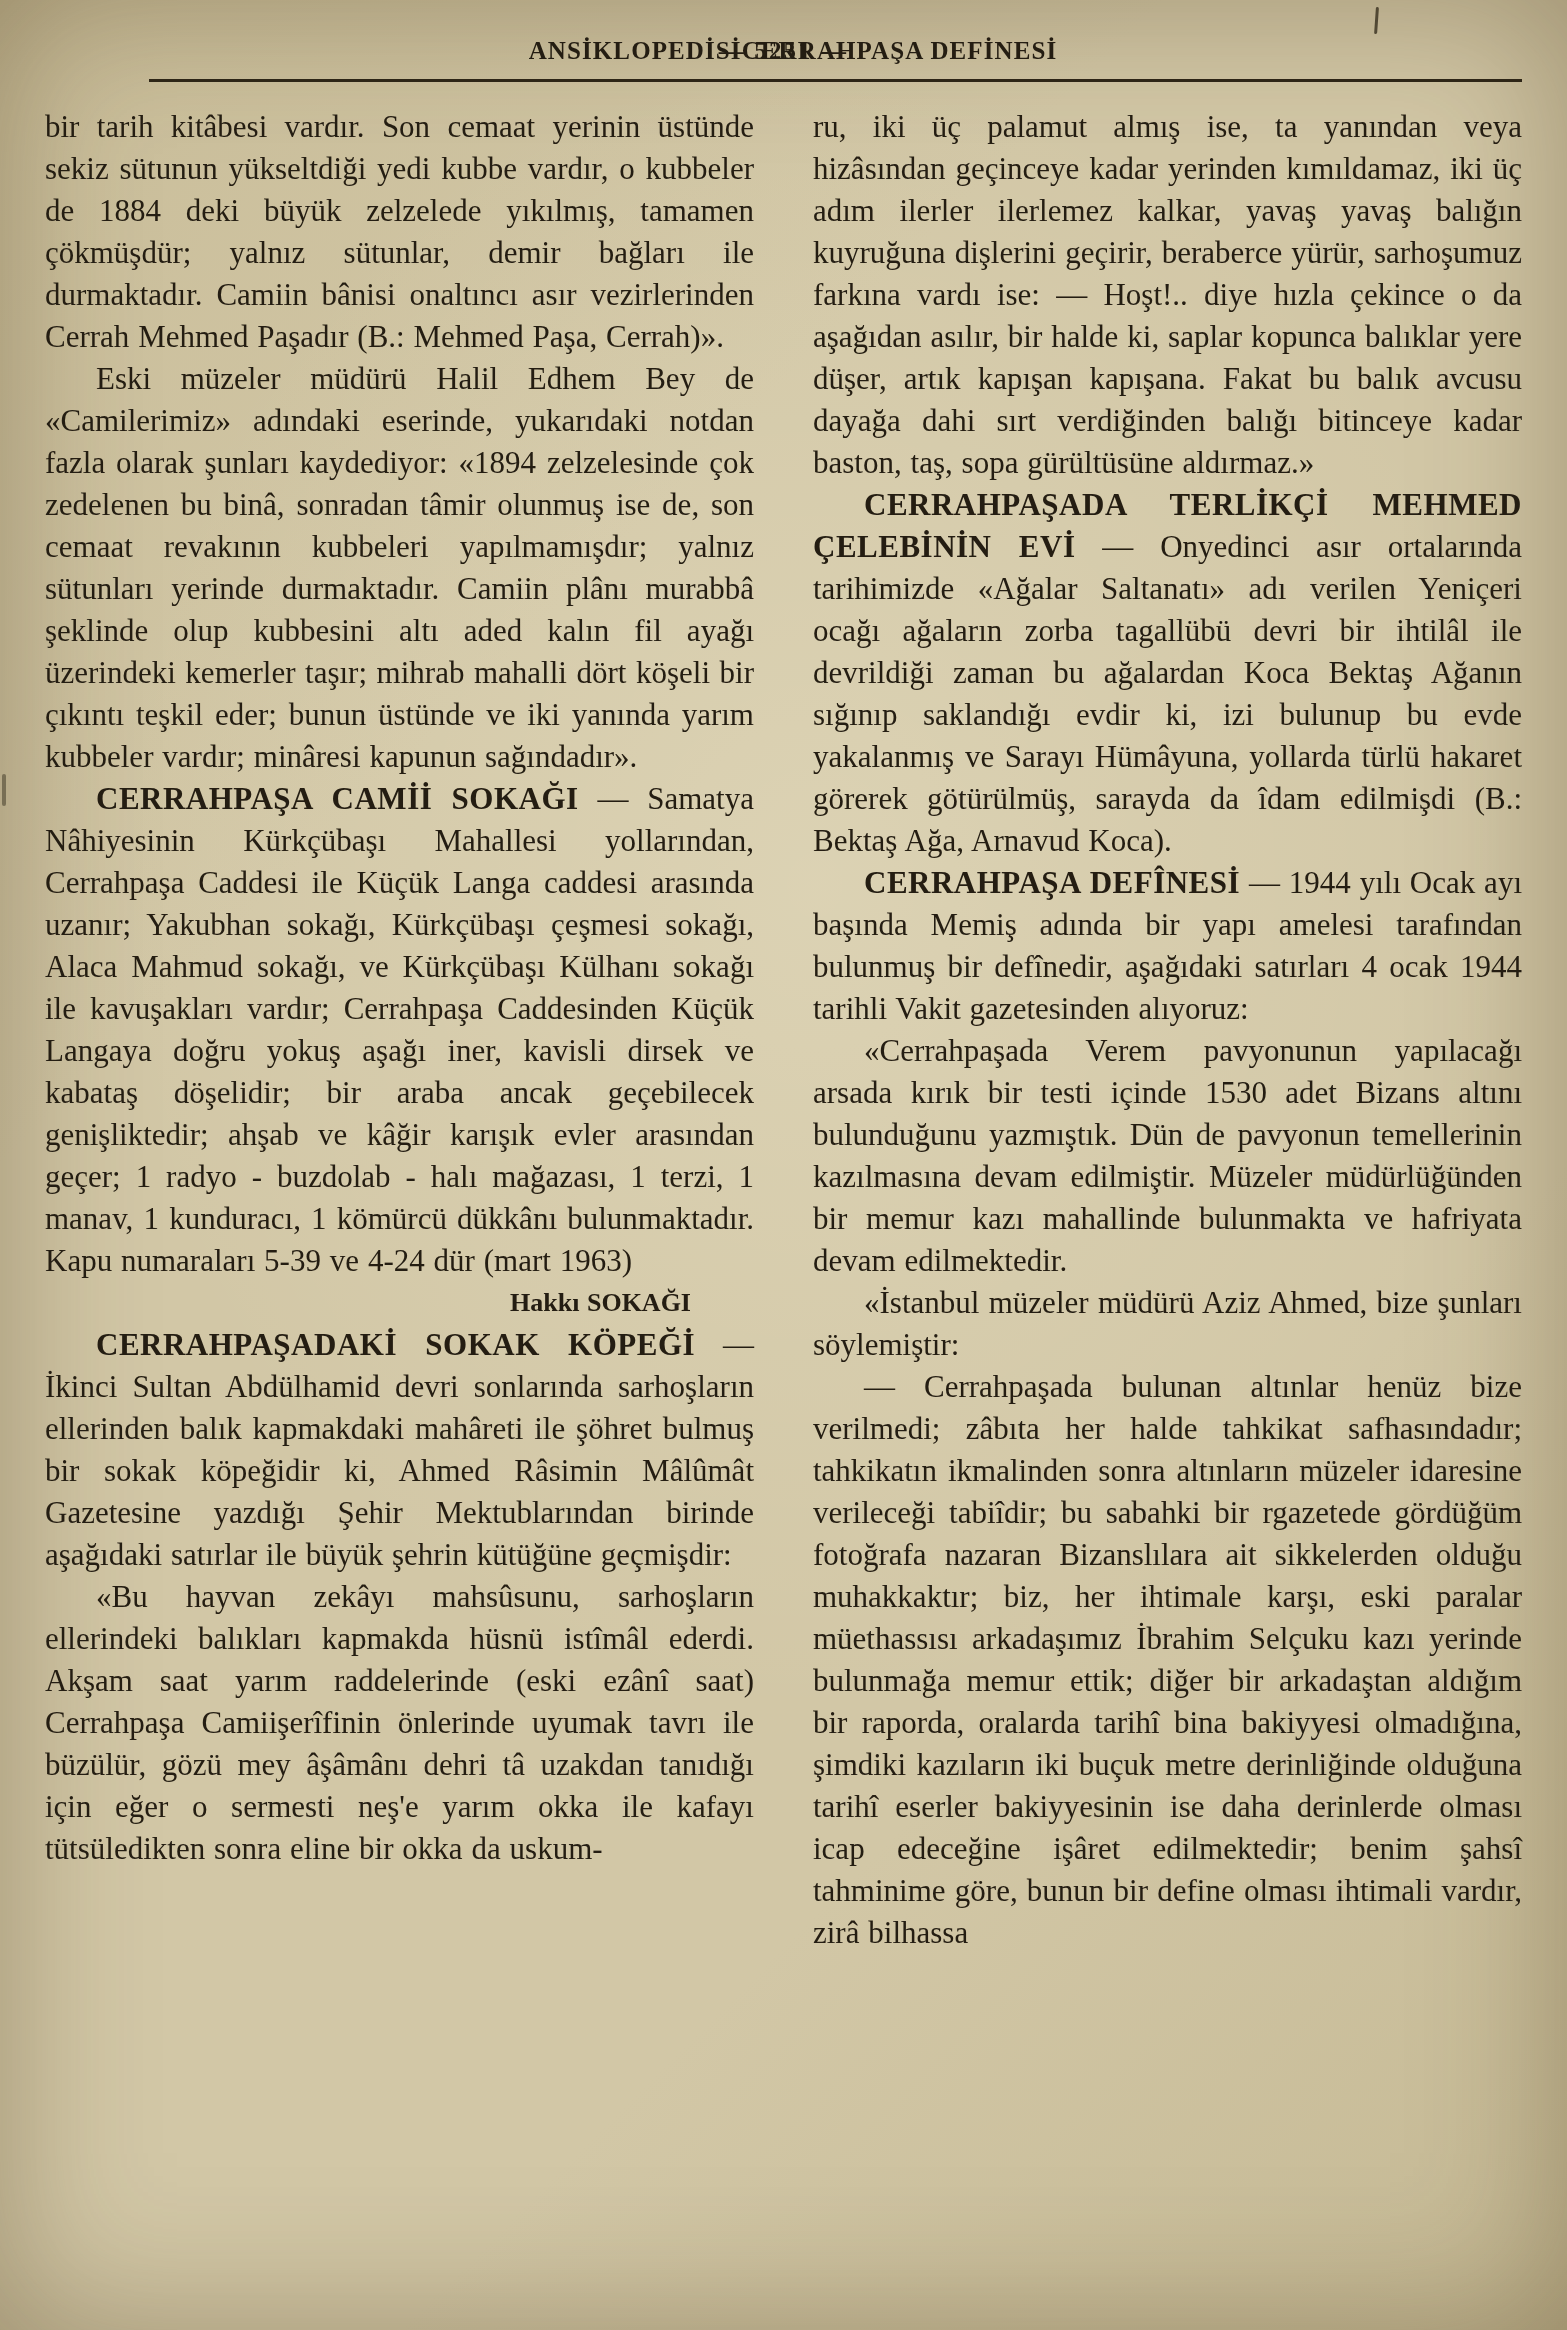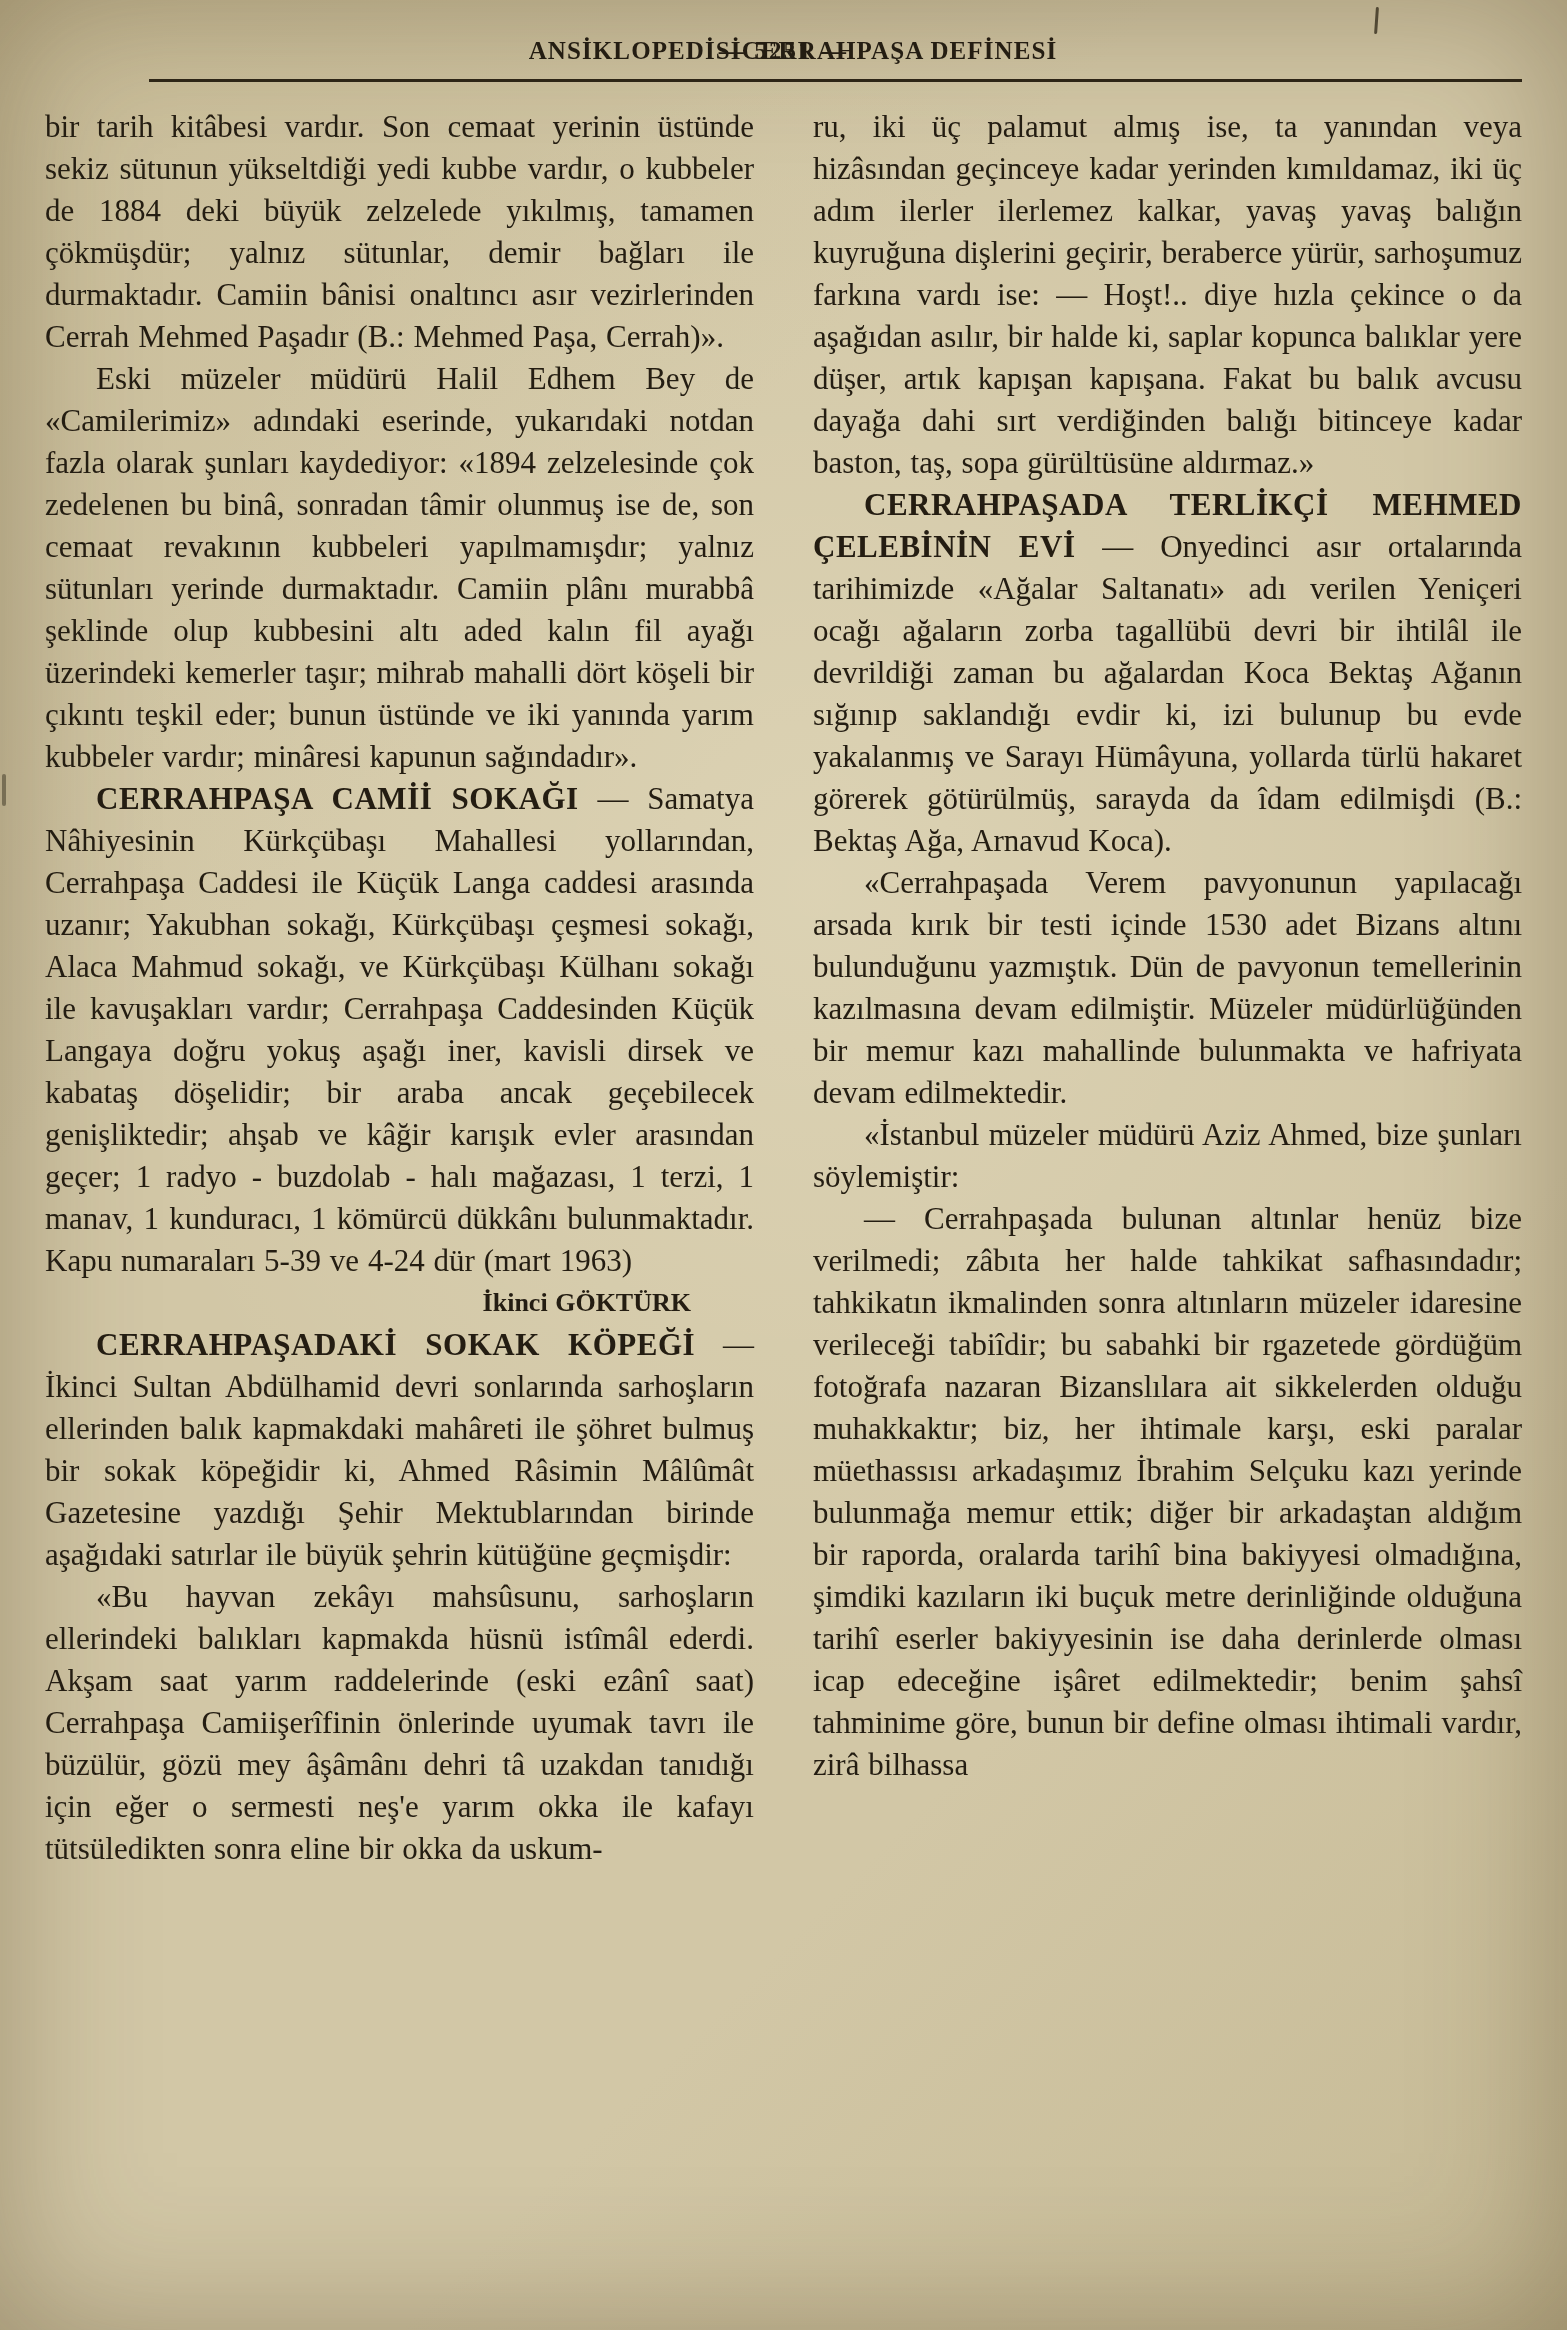--- a/index.html
+++ b/index.html
@@ -104,28 +104,29 @@
   </div>
 
   <div class="header-rule"></div>
 
   <div class="columns">
 
     <div class="column">
       <p class="para noindent"><span>bir tarih kitâbesi vardır. Son cemaat yerinin üstünde sekiz sütunun yükseltdiği yedi kubbe vardır, o kubbeler de 1884 deki büyük zelzelede yıkılmış, tamamen çökmüşdür; yalnız sütunlar, demir bağları ile durmaktadır. Camiin bânisi onaltıncı asır vezirlerinden Cerrah Mehmed Paşadır (B.: Mehmed Paşa, Cerrah)».</span></p>
       <p class="para"><span>Eski müzeler müdürü Halil Edhem Bey de «Camilerimiz» adındaki eserinde, yukarıdaki notdan fazla olarak şunları kaydediyor: «1894 zelzelesinde çok zedelenen bu binâ, sonradan tâmir olunmuş ise de, son cemaat revakının kubbeleri yapılmamışdır; yalnız sütunları yerinde durmaktadır. Camiin plânı murabbâ şeklinde olup kubbesini altı aded kalın fil ayağı üzerindeki kemerler taşır; mihrab mahalli dört köşeli bir çıkıntı teşkil eder; bunun üstünde ve iki yanında yarım kubbeler vardır; minâresi kapunun sağındadır».</span></p>
       <p class="para"><span class="entry-lead">CERRAHPAŞA CAMİİ SOKAĞI</span><span> — Samatya Nâhiyesinin Kürkçübaşı Mahallesi yollarından, Cerrahpaşa Caddesi ile Küçük Langa caddesi arasında uzanır; Yakubhan sokağı, Kürkçübaşı çeşmesi sokağı, Alaca Mahmud sokağı, ve Kürkçübaşı Külhanı sokağı ile kavuşakları vardır; Cerrahpaşa Caddesinden Küçük Langaya doğru yokuş aşağı iner, kavisli dirsek ve kabataş döşelidir; bir araba ancak geçebilecek genişliktedir; ahşab ve kâğir karışık evler arasından geçer; 1 radyo - buzdolab - halı mağazası, 1 terzi, 1 manav, 1 kunduracı, 1 kömürcü dükkânı bulunmaktadır. Kapu numaraları 5-39 ve 4-24 dür (mart 1963)</span></p>
-      <p class="signature">İkinci GÖKTÜRK</p>
+      <p class="signature">Hakkı SOKAĞI</p>
       <p class="para"><span class="entry-lead">CERRAHPAŞADAKİ SOKAK KÖPEĞİ</span><span> — İkinci Sultan Abdülhamid devri sonlarında sarhoşların ellerinden balık kapmakdaki mahâreti ile şöhret bulmuş bir sokak köpeğidir ki, Ahmed Râsimin Mâlûmât Gazetesine yazdığı Şehir Mektublarından birinde aşağıdaki satırlar ile büyük şehrin kütüğüne geçmişdir:</span></p>
       <p class="para"><span>«Bu hayvan zekâyı mahsûsunu, sarhoşların ellerindeki balıkları kapmakda hüsnü istîmâl ederdi. Akşam saat yarım raddelerinde (eski ezânî saat) Cerrahpaşa Camiişerîfinin önlerinde uyumak tavrı ile büzülür, gözü mey âşâmânı dehri tâ uzakdan tanıdığı için eğer o sermesti neş'e yarım okka ile kafayı tütsüledikten sonra eline bir okka da uskum-</span></p>
     </div>
 
     <div class="column">
       <p class="para noindent"><span>ru, iki üç palamut almış ise, ta yanından veya hizâsından geçinceye kadar yerinden kımıldamaz, iki üç adım ilerler ilerlemez kalkar, yavaş yavaş balığın kuyruğuna dişlerini geçirir, beraberce yürür, sarhoşumuz farkına vardı ise: — Hoşt!.. diye hızla çekince o da aşağıdan asılır, bir halde ki, saplar kopunca balıklar yere düşer, artık kapışan kapışana. Fakat bu balık avcusu dayağa dahi sırt verdiğinden balığı bitinceye kadar baston, taş, sopa gürültüsüne aldırmaz.»</span></p>
       <p class="para"><span class="entry-lead">CERRAHPAŞADA TERLİKÇİ MEHMED ÇELEBİNİN EVİ</span><span> — Onyedinci asır ortalarında tarihimizde «Ağalar Saltanatı» adı verilen Yeniçeri ocağı ağaların zorba tagallübü devri bir ihtilâl ile devrildiği zaman bu ağalardan Koca Bektaş Ağanın sığınıp saklandığı evdir ki, izi bulunup bu evde yakalanmış ve Sarayı Hümâyuna, yollarda türlü hakaret görerek götürülmüş, sarayda da îdam edilmişdi (B.: Bektaş Ağa, Arnavud Koca).</span></p>
+      <p class="para"><span class="entry-lead">CERRAHPAŞA DEFÎNESİ</span><span> — 1944 yılı Ocak ayı başında Memiş adında bir yapı amelesi tarafından bulunmuş bir defînedir, aşağıdaki satırları 4 ocak 1944 tarihli Vakit gazetesinden alıyoruz:</span></p>
       <p class="para"><span>«Cerrahpaşada Verem pavyonunun yapılacağı arsada kırık bir testi içinde 1530 adet Bizans altını bulunduğunu yazmıştık. Dün de pavyonun temellerinin kazılmasına devam edilmiştir. Müzeler müdürlüğünden bir memur kazı mahallinde bulunmakta ve hafriyata devam edilmektedir.</span></p>
       <p class="para"><span>«İstanbul müzeler müdürü Aziz Ahmed, bize şunları söylemiştir:</span></p>
       <p class="para"><span>— Cerrahpaşada bulunan altınlar henüz bize verilmedi; zâbıta her halde tahkikat safhasındadır; tahkikatın ikmalinden sonra altınların müzeler idaresine verileceği tabiîdir; bu sabahki bir rgazetede gördüğüm fotoğrafa nazaran Bizanslılara ait sikkelerden olduğu muhakkaktır; biz, her ihtimale karşı, eski paralar müethassısı arkadaşımız İbrahim Selçuku kazı yerinde bulunmağa memur ettik; diğer bir arkadaştan aldığım bir raporda, oralarda tarihî bina bakiyyesi olmadığına, şimdiki kazıların iki buçuk metre derinliğinde olduğuna tarihî eserler bakiyyesinin ise daha derinlerde olması icap edeceğine işâret edilmektedir; benim şahsî tahminime göre, bunun bir define olması ihtimali vardır, zirâ bilhassa</span></p>
     </div>
 
   </div>
 
 </div>
 
 

